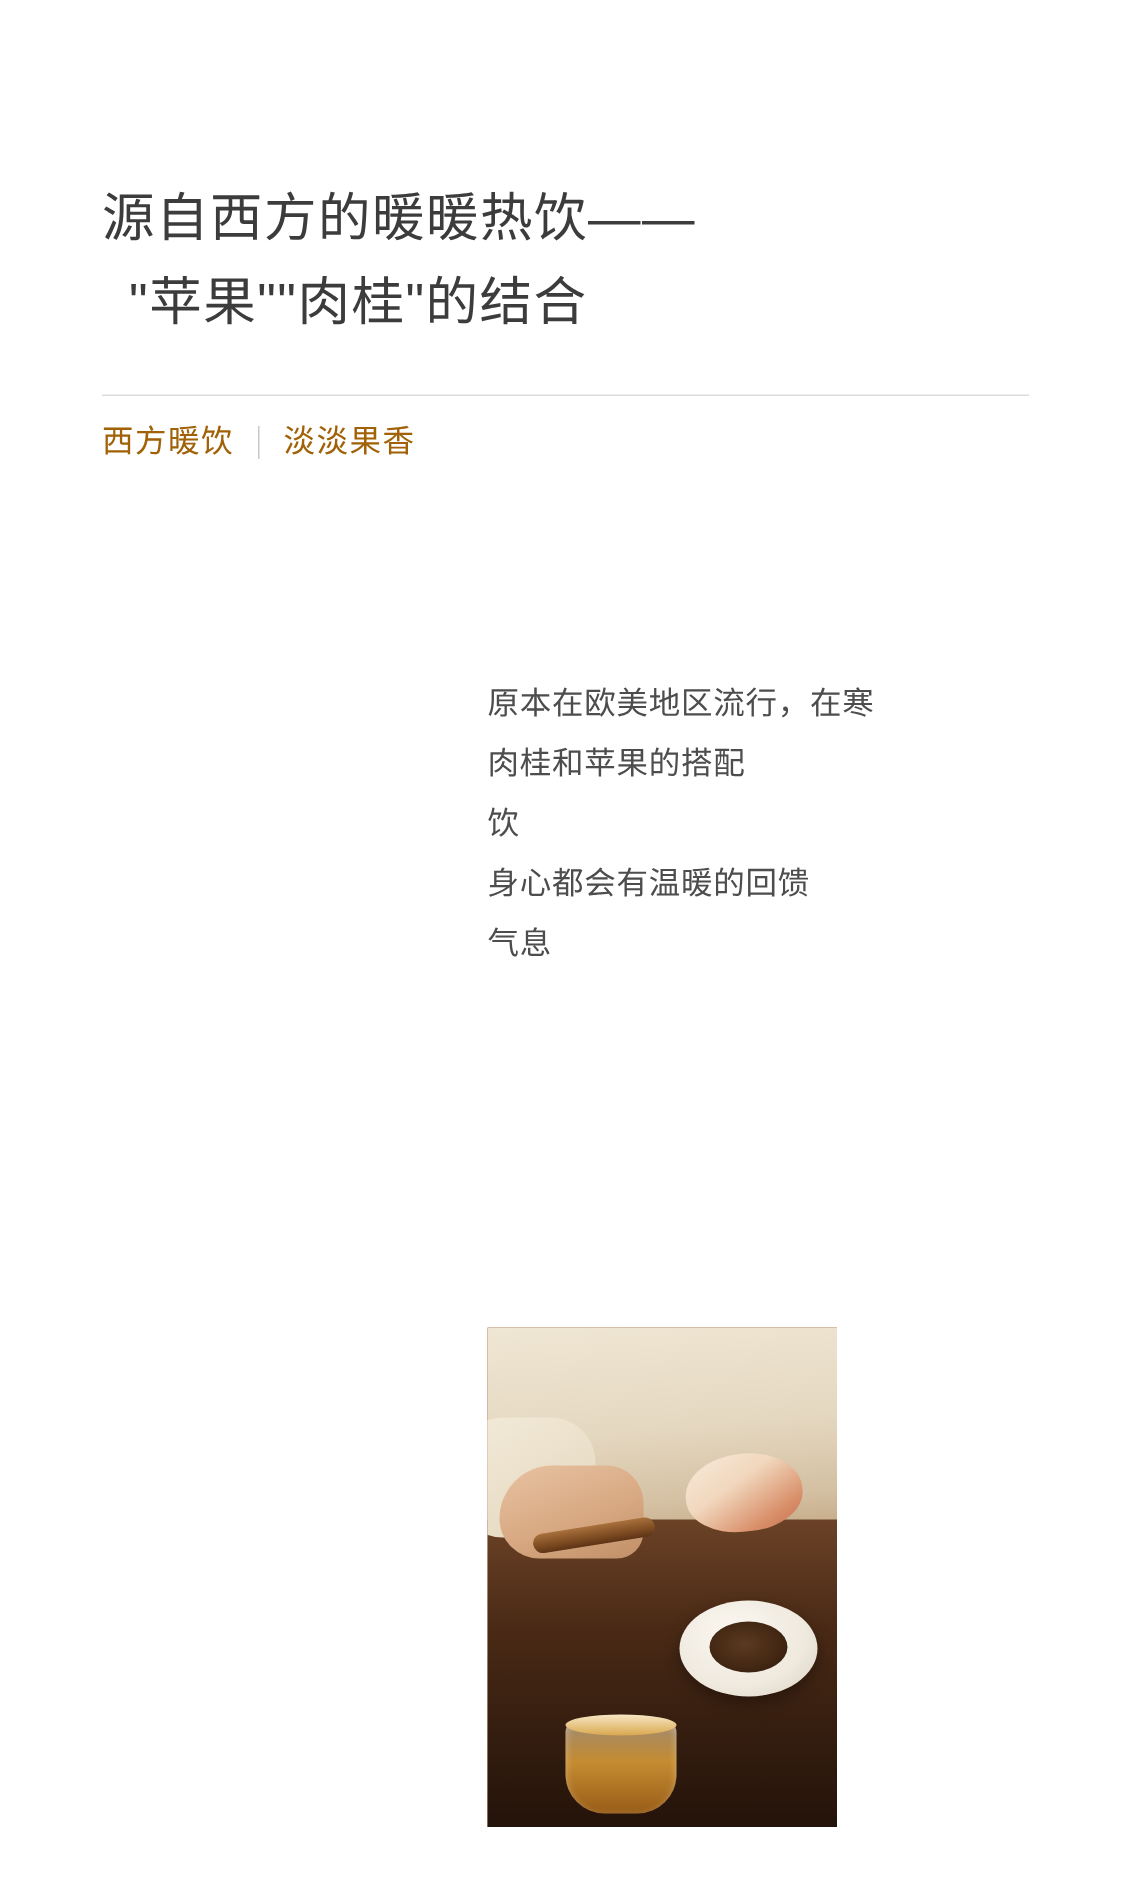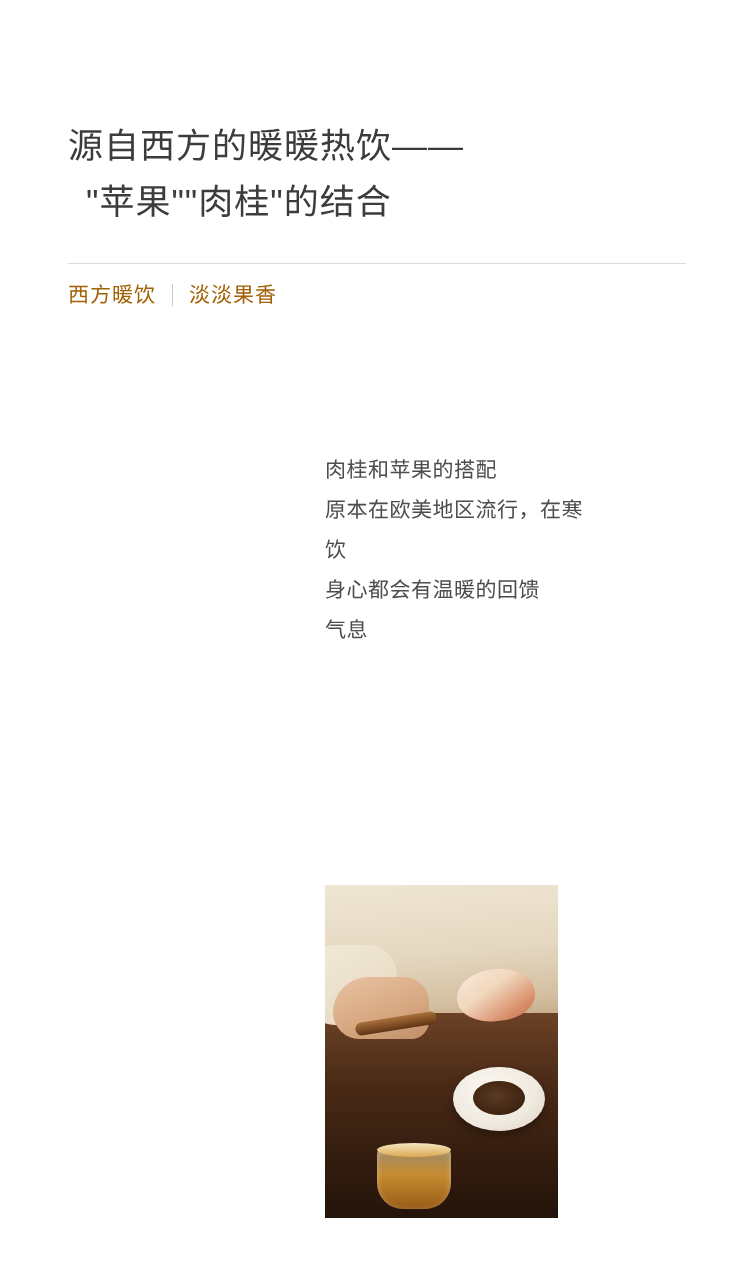--- a/index.html
+++ b/index.html
@@ -199,22 +199,22 @@
 
   <div class="divider"></div>
 
   <div class="subtitle-row">
     <span>西方暖饮</span>
     <span class="subtitle-sep"></span>
     <span>淡淡果香</span>
   </div>
 
   <div class="body-copy">
+    <p>原本在欧美地区流行，在寒</p>
     <p>肉桂和苹果的搭配</p>
-    <p>原本在欧美地区流行，在寒</p>
     <p>饮</p>
     <p>身心都会有温暖的回馈</p>
     <p>气息</p>
   </div>
 
   <div class="photo-wrap">
     <div class="photo"></div>
     <div class="photo-fabric"></div>
     <div class="photo-table"></div>
     <div class="photo-sleeve"></div>

